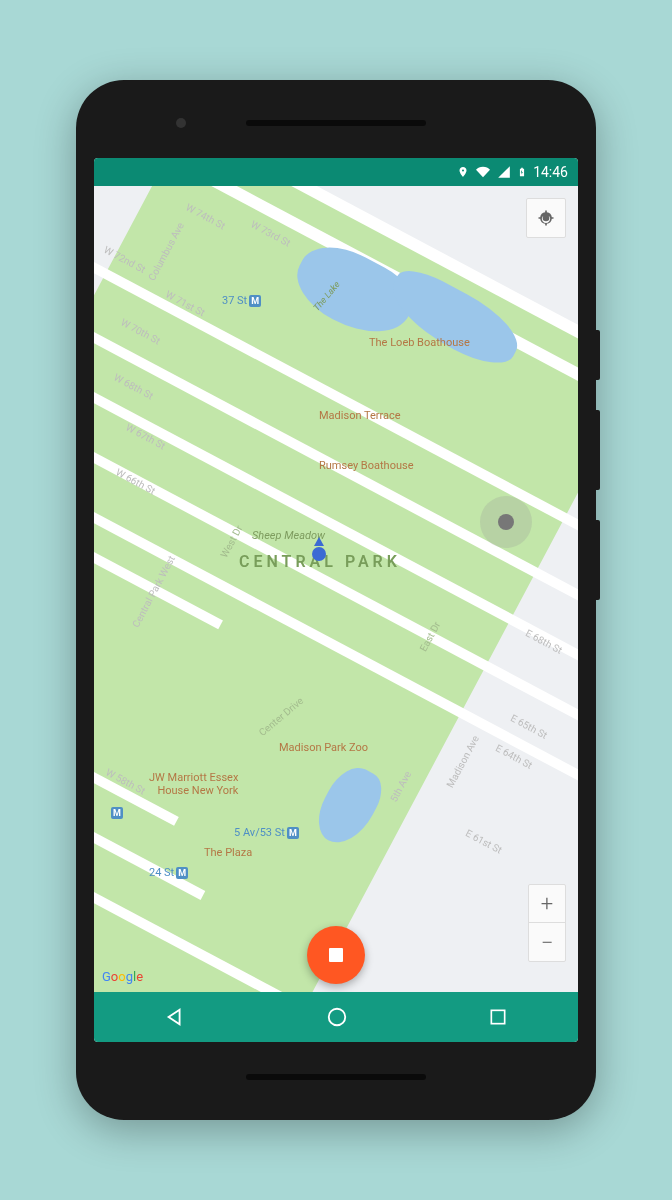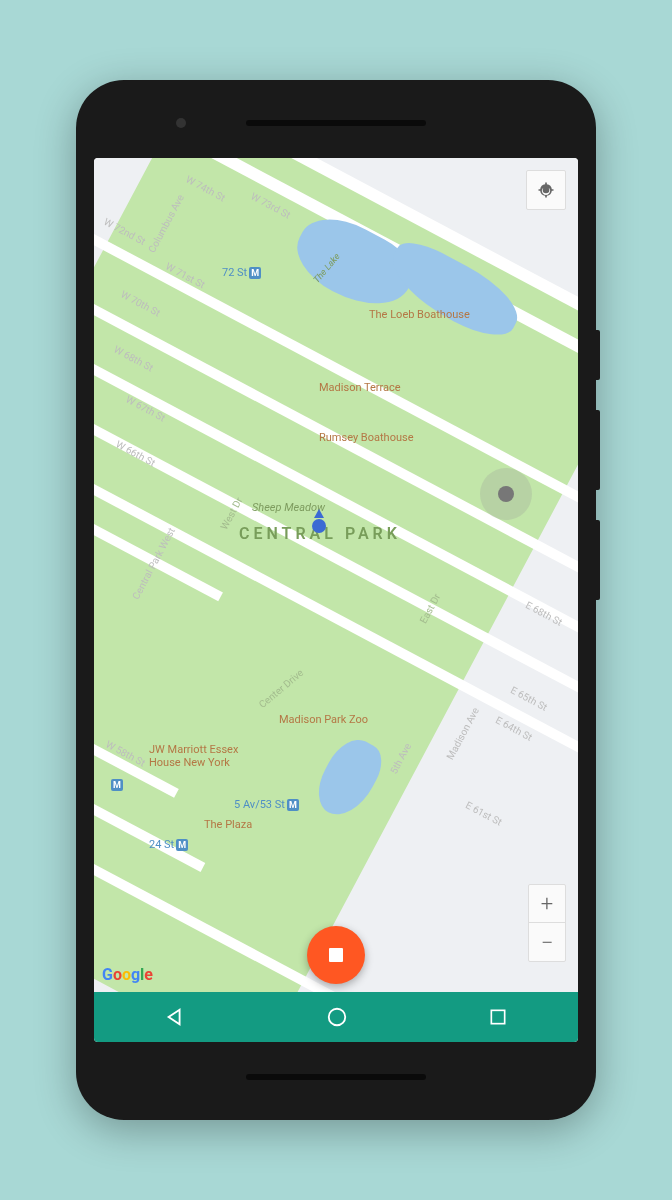--- a/index.html
+++ b/index.html
@@ -240,22 +240,22 @@
   top: -10px;
   left: 2px;
   border-left: 5px solid transparent;
   border-right: 5px solid transparent;
   border-bottom: 9px solid #3b6ad4;
 }
 .attribution {
   position: absolute;
   bottom: 8px;
   left: 8px;
-  font-size: 16px;
-  font-weight: 700;
+  font-size: 13px;
+  font-weight: 400;
 }
 .g-b { color: #4285f4; }
 .g-r { color: #ea4335; }
 .g-y { color: #fbbc05; }
 .g-g { color: #34a853; }
 .nav-bar {
   height: 50px;
   background: #139b82;
   display: flex;
   align-items: center;
@@ -279,20 +279,35 @@
 </head>
 <body>
 
 <div class="phone-frame">
   <div class="phone-camera"></div>
   <div class="phone-side-btn side1"></div>
   <div class="phone-side-btn side2"></div>
   <div class="phone-side-btn side3"></div>
   <div class="screen">
 
+    <div class="status-bar">
+      <svg width="12" height="16" viewBox="0 0 24 24">
+          <path d="M12 2C8 2 5 5 5 9c0 5 7 13 7 13s7-8 7-13c0-4-3-7-7-7zm0 9a2 2 0 110-4 2 2 0 010 4z"></path>
+        </svg>
+      <svg width="16" height="14" viewBox="0 0 24 24">
+          <path d="M12 3C7 3 2.7 5 0 8l12 13L24 8c-2.7-3-7-5-12-5z"></path>
+        </svg>
+      <svg width="14" height="14" viewBox="0 0 24 24">
+          <path d="M2 22L22 2v20z"></path>
+        </svg>
+      <svg width="10" height="16" viewBox="0 0 24 24">
+          <path d="M7 4h3V2h4v2h3v18H7V4zm5 3l-3 6h2v5l3-6h-2V7z"></path>
+        </svg>
+      <span>14:46</span>
+    </div>
 
 
     <div class="map-area">
       <div class="park"></div>
       <div class="road road-diag r1"></div>
       <div class="road road-diag r2"></div>
       <div class="road road-diag r3"></div>
       <div class="road road-diag r4"></div>
       <div class="road road-diag r5"></div>
       <div class="road road-diag r6"></div>
@@ -324,26 +339,26 @@
       <div class="map-label street-lbl" style="top:525px;left:160px;transform:rotate(-40deg);color:#a3bc8e">Center Drive</div>
       <div class="map-label street-lbl" style="top:445px;left:320px;transform:rotate(-62deg);color:#a3bc8e">East Dr</div>
       <div class="map-label street-lbl" style="top:570px;left:340px;transform:rotate(-62deg)">Madison Ave</div>
       <div class="map-label street-lbl" style="top:595px;left:290px;transform:rotate(-62deg)">5th Ave</div>
 
       <div class="map-label poi" style="top:150px;left:275px">The Loeb Boathouse</div>
       <div class="map-label poi" style="top:223px;left:225px">Madison Terrace</div>
       <div class="map-label poi" style="top:273px;left:225px">Rumsey Boathouse</div>
       <div class="map-label poi-green" style="top:343px;left:158px">Sheep Meadow</div>
       <div class="map-label poi" style="top:555px;left:185px">Madison Park Zoo</div>
-      <div class="map-label poi" style="top:585px;left:55px;white-space:pre;text-align:left">JW Marriott Essex
+      <div class="map-label poi" style="top:585px;left:55px;white-space:pre;text-align:right">JW Marriott Essex
 House New York</div>
       <div class="map-label poi" style="top:660px;left:110px">The Plaza</div>
       <div class="map-label poi-green" style="top:105px;left:215px;transform:rotate(-50deg);font-size:9px">The Lake</div>
 
-      <div class="map-label transit" style="top:108px;left:128px"><span>72 St</span><span class="metro-icon">M</span></div>
+      <div class="map-label transit" style="top:108px;left:128px"><span>37 St</span><span class="metro-icon">M</span></div>
       <div class="map-label transit" style="top:640px;left:140px"><span>5 Av/53 St</span><span class="metro-icon">M</span></div>
       <div class="map-label transit" style="top:680px;left:55px"><span>24 St</span><span class="metro-icon">M</span></div>
       <div style="position:absolute;top:615px;left:15px"><span class="metro-icon">M</span></div>
 
       <div class="park-name">CENTRAL PARK</div>
       <div class="current-loc"></div>
       <div class="user-dot"></div>
 
       <div class="location-btn">
         <svg width="20" height="20" viewBox="0 0 24 24" fill="#666">

